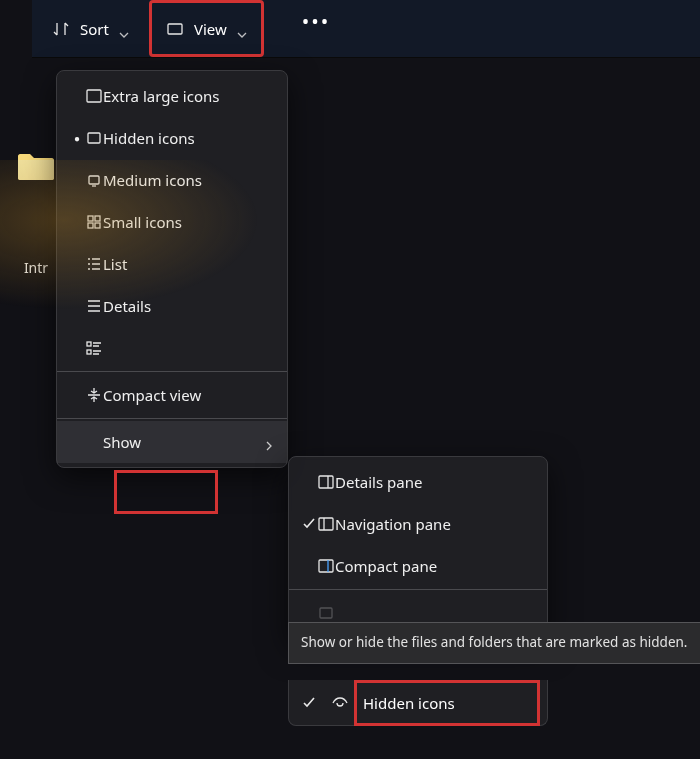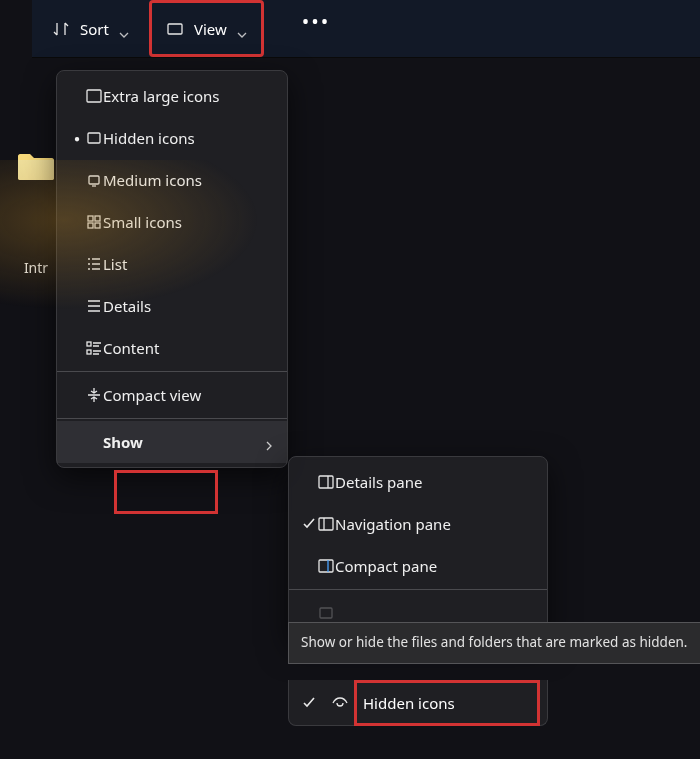--- a/index.html
+++ b/index.html
@@ -52,21 +52,21 @@
   .menu.sub { left: 288px; top: 456px; width: 260px; }
   .menu-item {
     display: flex;
     align-items: center;
     height: 42px;
     padding: 0 12px;
     font-size: 15px;
     color: #f0f0f0;
     cursor: pointer;
   }
-  .menu-item.hover { background: rgba(255,255,255,0.08); font-weight: bold; }
+  .menu-item.hover { background: rgba(255,255,255,0.08); }
   .menu-item.obscured { opacity: 0.25; }
   .menu-sep { height: 1px; background: #4a4a4e; margin: 2px 0; }
   .bullet { width: 16px; display:flex; align-items:center; justify-content:center; font-size:10px; }
   .ico { width: 18px; height: 18px; display:flex; align-items:center; justify-content:center; }
   .ico svg { stroke: #e8e8e8; fill: none; stroke-width: 1.3; }
   .lbl { flex: 1; }
   .arrow-right { width: 12px; height: 12px; opacity: .85; }
   .tooltip {
     position: absolute;
     left: 288px; top: 622px;
@@ -226,21 +226,20 @@
   <div class="menu-item">
     <span class="bullet"></span>
     <span class="ico">
         <svg viewBox="0 0 18 18">
           <rect x="2" y="3" width="4" height="4"></rect>
           <path d="M8 4h8M8 7h6"></path>
           <rect x="2" y="11" width="4" height="4"></rect>
           <path d="M8 12h8M8 15h6"></path>
         </svg>
       </span>
-    <span class="lbl">Content</span>
   </div>
 
   <div class="menu-sep"></div>
 
   <div class="menu-item">
     <span class="bullet"></span>
     <span class="ico">
         <svg viewBox="0 0 18 18">
           <path d="M9 2v5M6 5l3 2 3-2M9 16v-5M6 13l3-2 3 2M3 9h12"></path>
         </svg>

